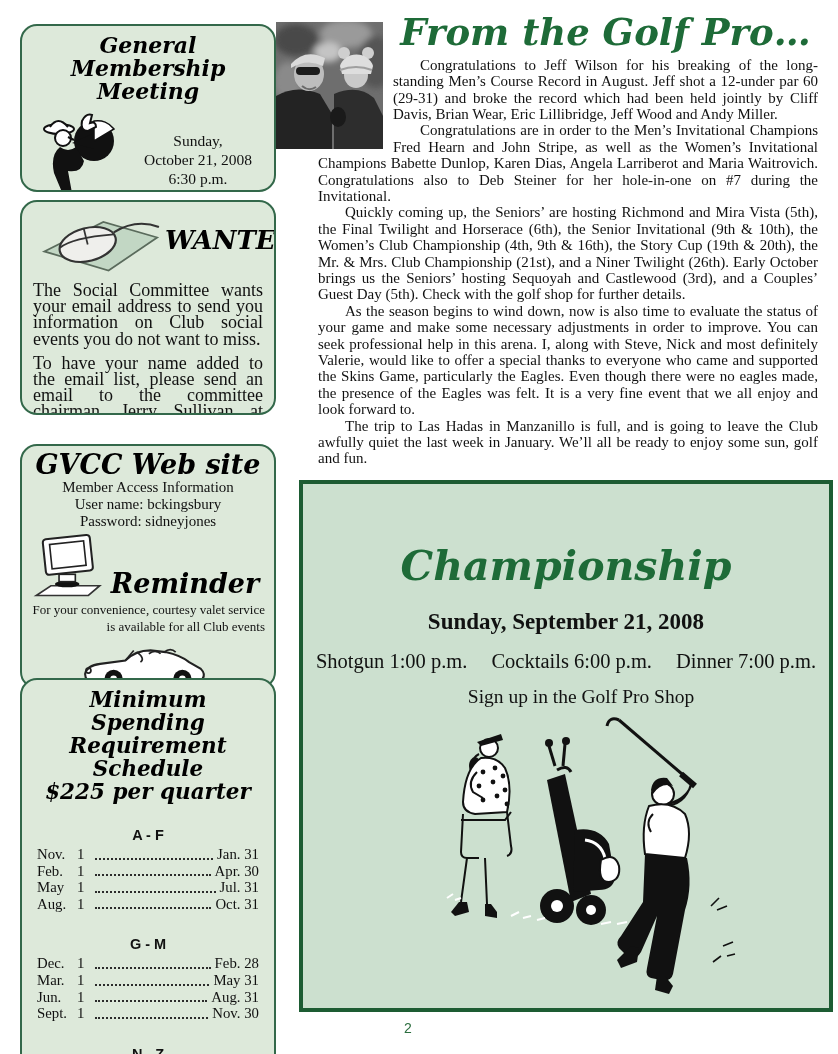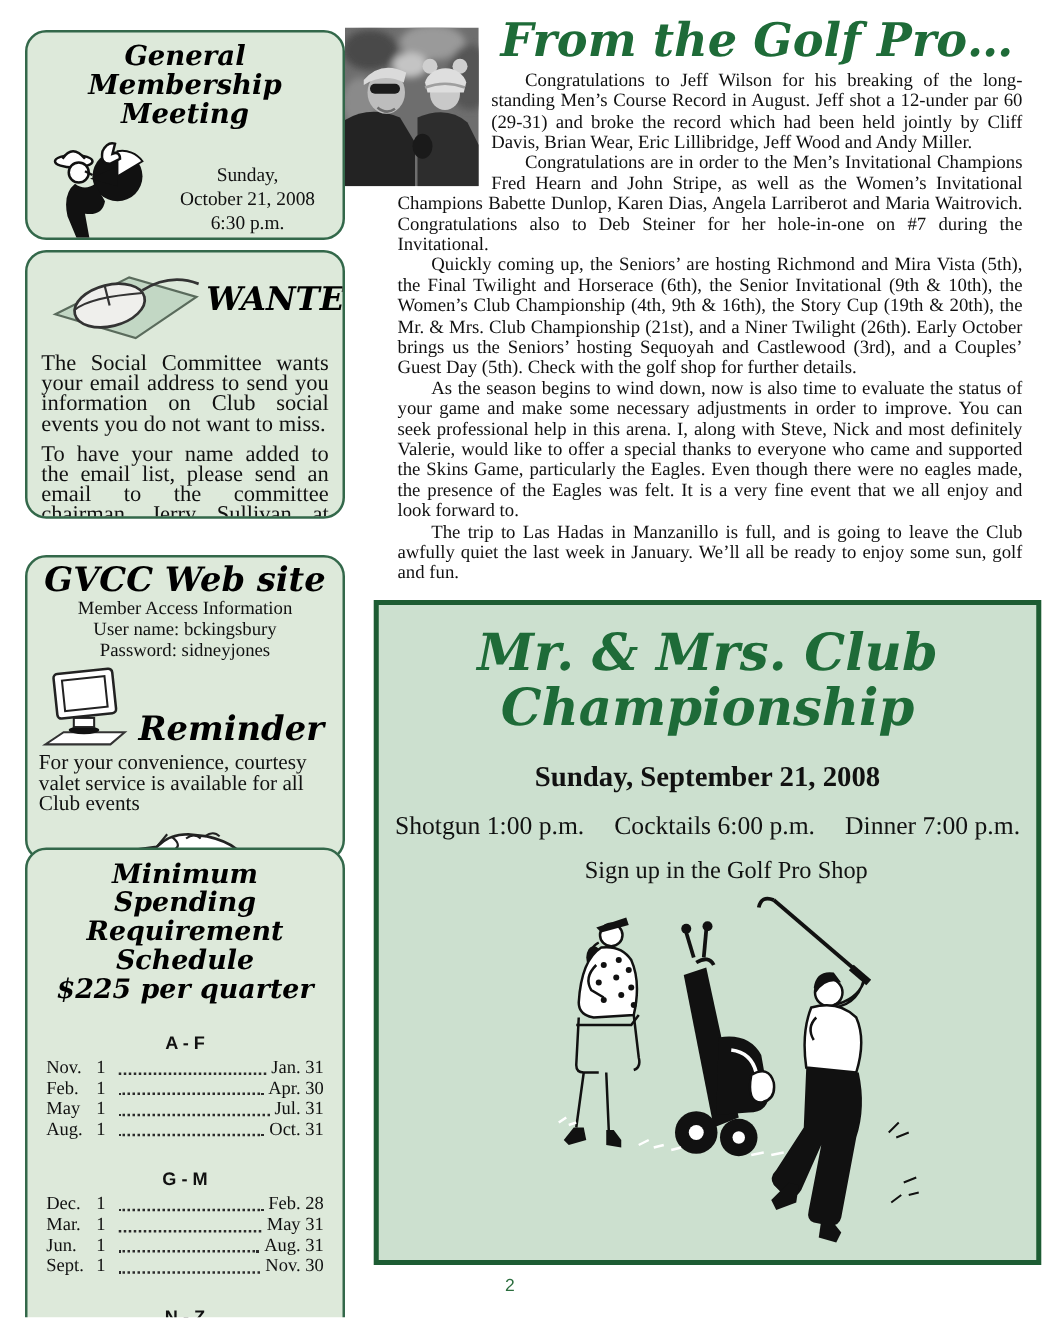--- a/index.html
+++ b/index.html
@@ -25,21 +25,21 @@
   .meeting-row{display:flex;align-items:center;margin-top:4px;}
   .meeting-when{flex:1;text-align:center;font-size:15.5px;line-height:19px;}
   .box-wanted .wanted-hd{display:flex;align-items:center;}
   .wanted-title{flex:1;text-align:center;font-size:26px;}
   .gbox p{margin:0;text-align:justify;font-size:18px;line-height:16.2px;}
   .box-wanted p{margin-top:8px;}
   .box-web .green-head.web{font-size:27px;}
   .web-line{text-align:center;font-size:15px;line-height:17px;}
   .reminder-row{display:flex;align-items:flex-end;margin-top:2px;}
   .reminder-title{flex:1;text-align:center;font-size:27px;margin-bottom:4px;}
-  .web-note{text-align:left;font-size:17px;line-height:16.5px;}
+  .web-note{text-align:right;font-size:13px;line-height:16.5px;}
   .car-wrap{text-align:center;margin-top:2px;}
   .box-spend .green-head{font-size:21.5px;line-height:23px;}
   .sched-group-label{
     text-align:center;font-family:Liberation Sans, sans-serif;font-weight:bold;
     font-size:14.5px;margin:24px 0 3px;
   }
   .sched-row{display:flex;align-items:flex-end;font-size:14.8px;line-height:16.6px;padding:0 3px;}
   .sched-row .m{width:40px;}
   .sched-row .d{width:14px;}
   .sched-row .leader{flex:1;border-bottom:2px dotted #2b2b2b;margin:0 4px 3px;}
@@ -267,21 +267,21 @@
     <p>As the season begins to wind down, now is also time to evaluate the status of your game and make some necessary adjustments in order to improve.  You can seek professional help in this arena.  I, along with Steve, Nick and most definitely Valerie, would like to offer a special thanks to everyone who came and supported the Skins Game, particularly the Eagles.  Even though there were no eagles made, the presence of the Eagles was felt.  It is a very fine event that we all enjoy and look forward to.</p>
     <p>The trip to Las Hadas in Manzanillo is full, and is going to leave the Club awfully quiet the last week in January.  We’ll all be ready to enjoy some sun, golf and fun.</p>
     <div class="sig">
       <p>See you on the practice tee,</p>
       <p class="sig-name">Mark</p>
     </div>
   </div>
 
   <div class="champ">
     <div class="champ-title">
-      <span>Mr. &amp; Mrs. Club</span><br>
+      <br>
       <span>Championship</span>
     </div>
     <div class="champ-date">Sunday, September 21, 2008</div>
     <div class="champ-times">
       <span>Shotgun 1:00 p.m.</span>
       <span>Cocktails 6:00 p.m.</span>
       <span>Dinner 7:00 p.m.</span>
     </div>
     <div class="champ-signup">Sign up in the Golf Pro Shop</div>
     <div class="golfers-wrap">

